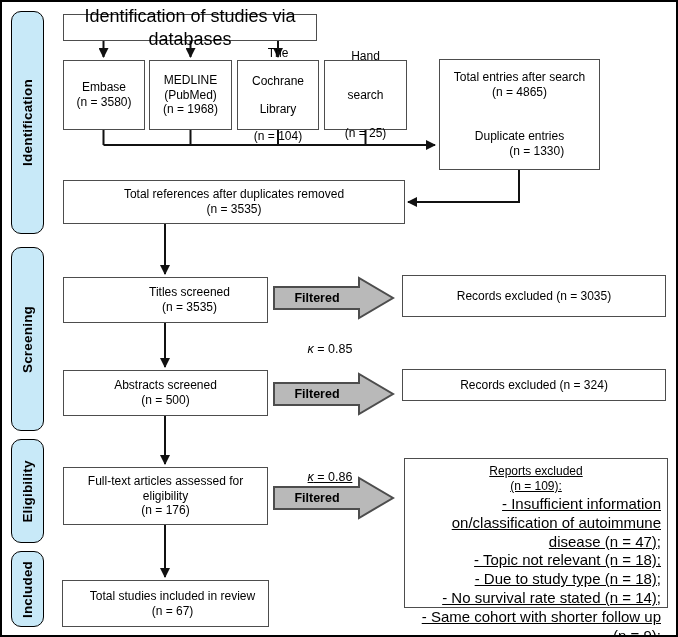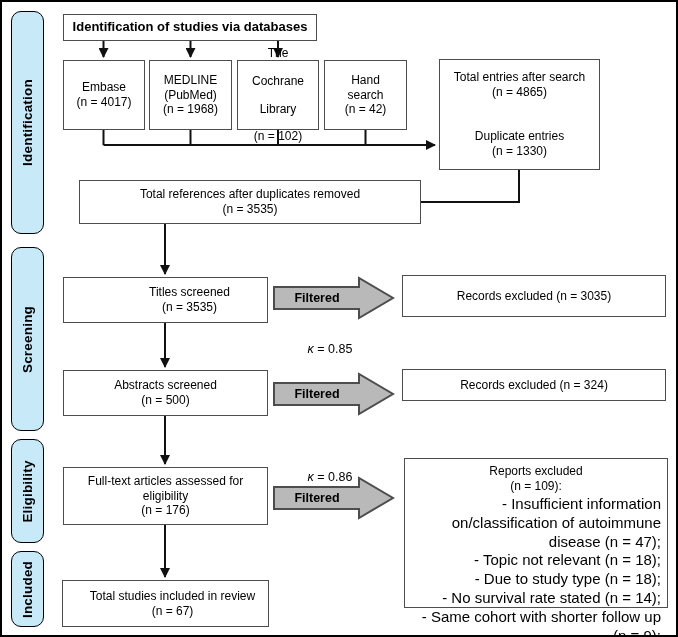--- a/index.html
+++ b/index.html
@@ -32,23 +32,23 @@
   .box{
     position:absolute;
     box-sizing:border-box;
     background:#fff;
     border:1.6px solid #4d4d4d;
     display:flex;flex-direction:column;
     align-items:center;justify-content:center;
     text-align:center;
     font-size:12px;line-height:1.24;
   }
-  .box.bold{font-weight:bold;font-size:13px;}
+  .box.bold{font-weight:normal;font-size:18px;}
   .para{margin:0;}
-  .para + .para{margin-top:29px;}
+  .para + .para{margin-top:29px;text-align:right;}
   .filter-label{
     position:absolute;left:274px;width:82px;height:22px;
     display:flex;align-items:center;justify-content:center;
     font-weight:bold;font-size:12.5px;
   }
   .kappa{
     position:absolute;left:276px;width:104px;
     text-align:center;font-size:12.5px;
   }
   .kappa::first-letter{font-style:italic;}
@@ -101,51 +101,51 @@
   <div class="tab" style="top:549px;height:76px;">
     <span>Included</span>
   </div>
 
   <div class="box bold" style="left:61px;top:12px;width:254px;height:27px;">
     <div>Identification of studies via databases</div>
   </div>
 
   <div class="box" style="left:61px;top:58px;width:82px;height:70px;">
     <div>Embase</div>
-    <div>(n = 4017)</div>
+    <div>(n = 3580)</div>
   </div>
   <div class="box" style="left:147px;top:58px;width:83px;height:70px;">
     <div>MEDLINE</div>
     <div>(PubMed)</div>
     <div>(n = 1968)</div>
   </div>
   <div class="box" style="left:235px;top:58px;width:82px;height:70px;gap:13px;">
     <div>The</div>
     <div>Cochrane</div>
     <div>Library</div>
-    <div>(n = 102)</div>
+    <div>(n = 104)</div>
   </div>
-  <div class="box" style="left:322px;top:58px;width:83px;height:70px;">
+  <div class="box" style="left:322px;top:58px;width:83px;height:70px;gap:24px;">
     <div>Hand</div>
     <div>search</div>
-    <div>(n = 42)</div>
+    <div>(n = 25)</div>
   </div>
 
   <div class="box" style="left:437px;top:57px;width:161px;height:111px;">
     <div class="para">
       <div>Total entries after search</div>
       <div>(n = 4865)</div>
     </div>
     <div class="para">
       <div>Duplicate entries</div>
       <div>(n = 1330)</div>
     </div>
   </div>
 
-  <div class="box" style="left:61px;top:178px;width:342px;height:44px;margin-left:16px;">
+  <div class="box" style="left:61px;top:178px;width:342px;height:44px;">
     <div>Total references after duplicates removed</div>
     <div>(n = 3535)</div>
   </div>
 
   <div class="box" style="left:61px;top:275px;width:205px;height:46px;padding-left:48px;">
     <div>Titles screened</div>
     <div>(n = 3535)</div>
   </div>
 
   <div class="box" style="left:61px;top:368px;width:205px;height:46px;">
@@ -164,35 +164,35 @@
     <div>(n = 67)</div>
   </div>
 
   <div class="box" style="left:400px;top:273px;width:264px;height:42px;">
     <div>Records excluded (n = 3035)</div>
   </div>
   <div class="box" style="left:400px;top:367px;width:264px;height:32px;">
     <div>Records excluded (n = 324)</div>
   </div>
 
-  <div class="box" style="left:402px;top:456px;width:264px;height:150px;justify-content:flex-start;padding-top:5px;">
+  <div class="box" style="left:402px;top:456px;width:264px;height:150px;justify-content:flex-start;padding-top:5px;text-decoration:underline;">
     <div class="rx-heading">
       <div>Reports excluded</div>
       <div>(n = 109):</div>
     </div>
     <div class="reasons">
       <div>- Insufficient information on/classification of autoimmune disease (n = 47);</div>
       <div>- Topic not relevant (n = 18);</div>
       <div>- Due to study type (n = 18);</div>
       <div>- No survival rate stated (n = 14);</div>
       <div>- Same cohort with shorter follow up (n = 9);</div>
       <div>- Could not be retrieved (n = 3)</div>
     </div>
   </div>
 
   <div class="filter-label" style="top:285px;">Filtered</div>
   <div class="filter-label" style="top:381px;">Filtered</div>
   <div class="filter-label" style="top:485px;">Filtered</div>
 
   <div class="kappa" style="top:340px;">κ = 0.85</div>
-  <div class="kappa" style="top:468px;">κ = 0.86</div>
+  <div class="kappa" style="top:468px;text-decoration:underline;">κ = 0.86</div>
 
 </div>
 
 </body></html>

